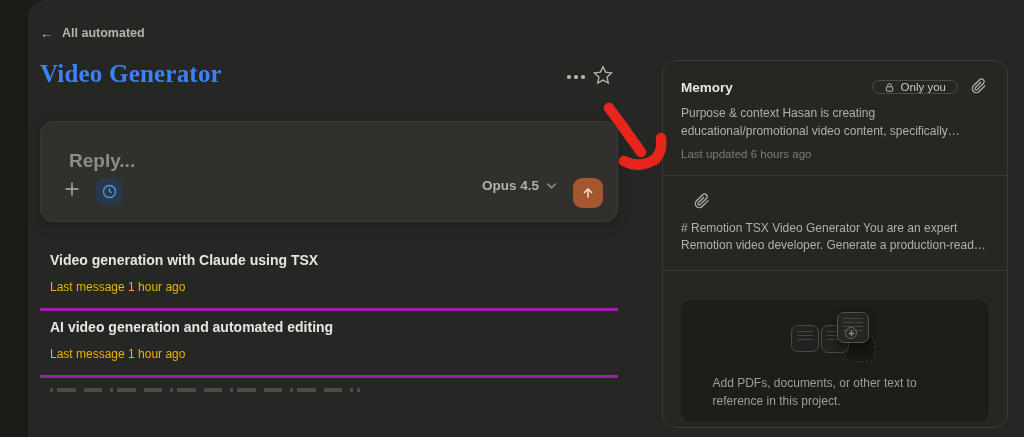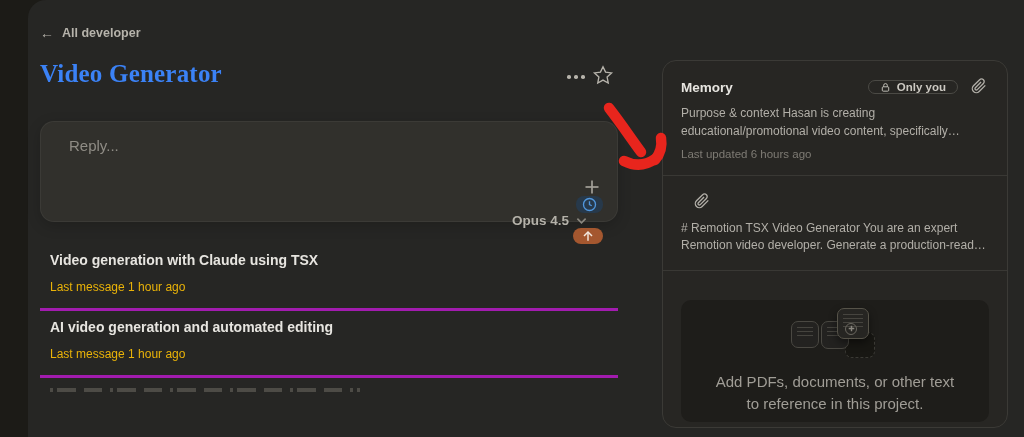--- a/index.html
+++ b/index.html
@@ -36,28 +36,28 @@
   .star-btn { position:absolute; left:592px; top:64px; width:22px; height:22px; cursor:pointer; }
   .star-btn svg { width:22px; height:22px; stroke:#b6b3ab; fill:none; stroke-width:1.5; }
 
   
   .composer {
     position:absolute; left:40px; top:121px; width:578px; height:101px;
     background:#31302c; border:1px solid rgba(255,255,255,0.05); border-radius:14px;
     box-shadow:0 4px 14px rgba(0,0,0,0.18);
   }
   .composer textarea {
-    position:absolute; left:28px; top:15px; width:520px; height:34px;
+    position:absolute; left:28px; top:28px; width:520px; height:34px;
     background:transparent; border:none; outline:none; resize:none;
-    font-family:"Liberation Sans", sans-serif; font-size:15px; color:#ded9d0;
+    font-family:"Liberation Sans", sans-serif; font-size:19px; color:#ded9d0;font-weight:bold;
   }
   .composer textarea::placeholder { color:#8f8c85; }
   .composer-row {
     position:absolute; left:20px; right:14px; bottom:13px; height:30px;
-    display:flex; align-items:flex-end;flex-direction:column;
+    display:flex; align-items:flex-start;
   }
   .plus-btn { width:22px; height:22px; cursor:pointer; display:flex; align-items:center; justify-content:center; }
   .plus-btn svg { width:18px; height:18px; stroke:#a3a099; stroke-width:1.7; }
   .clock-chip {
     width:27px; height:27px; margin-left:13px; border-radius:8px; background:#27394b;
     display:flex; align-items:center; justify-content:center; cursor:pointer;
   }
   .clock-chip svg { width:17px; height:17px; stroke:#5197dd; fill:none; stroke-width:1.9; }
   .row-spacer { flex:1; }
   .model-select {
@@ -87,21 +87,21 @@
     position:absolute; left:662px; top:60px; width:346px; height:368px;
     background:#272623; border:1px solid #3b3a36; border-radius:14px; overflow:hidden;
   }
   .card-section { padding:17px 18px 15px 18px; border-bottom:1px solid #393834; }
   .card-section:last-child { border-bottom:none; }
   .section-head { display:flex; align-items:center; }
   .section-title { font-size:13.5px; font-weight:700; color:#e7e5e0; flex:1; }
   .badge-pill {
     display:flex; align-items:center; gap:6px; padding:0 11px;
     border:1px solid #4b4a45; border-radius:999px; cursor:pointer;
-    color:#ccc9c2; font-size:11.5px; font-weight:700;
+    color:#ccc9c2; font-size:11.5px; font-weight:400;
   }
   .badge-pill svg { width:11px; height:11px; stroke:#ccc9c2; fill:none; stroke-width:2; }
   .paperclip-btn { margin-left:13px; width:18px; height:18px; cursor:pointer; }
   .paperclip-btn svg { width:16px; height:16px; stroke:#b1aea7; fill:none; stroke-width:2; }
   .section-body {
     margin-top:9px; font-size:12px; line-height:1.48; color:#b2afa8;
     display:-webkit-box; -webkit-line-clamp:2; -webkit-box-orient:vertical; overflow:hidden;
   }
   .section-updated { margin-top:7px; font-size:11.5px; color:#7e7b74; }
   .files-plus { width:18px; height:18px; cursor:pointer; }
@@ -117,36 +117,36 @@
   .doc-a { left:12px; top:13px; width:28px; height:27px; }
   .doc-b { left:42px; top:13px; width:28px; height:28px; }
   .doc-dashed { position:absolute; left:66px; top:24px; width:30px; height:26px;
     border-radius:7px; border:1.5px dashed #3b3a35; background:#181713; }
   .doc-front { left:58px; top:0; width:32px; height:31px; background:#262522;
     border-color:#565349; box-shadow:0 4px 8px rgba(0,0,0,.45); }
   .doc-front .doc-lines { height:13px; }
   .doc-plus { position:absolute; left:7px; bottom:3px; width:12px; height:12px;
     border:1px solid #6a675f; border-radius:50%; display:flex; align-items:center; justify-content:center; }
   .doc-plus svg { width:7px; height:7px; stroke:#8a877f; stroke-width:1.6; }
-  .files-hint { width:245px; text-align:center; font-size:15px; line-height:1.45; color:#a09d96; }
+  .files-hint { width:245px; text-align:left; font-size:12px; line-height:1.45; color:#a09d96; }
 
   
   .annotation-arrow { position:absolute; left:598px; top:100px; width:76px; height:76px;
     pointer-events:none; z-index:50; }
   .annotation-arrow path { fill:none; stroke:#e8251d; stroke-width:10.5; stroke-linecap:round; }
 </style>
 </head>
 <body>
 
 <div class="left-rail"></div>
 <div class="main-surface"></div>
 
 <div class="back-link">
   <span class="back-arrow">←</span>
-  <span>All developer</span>
+  <span>All automated</span>
 </div>
 
 <h1 class="page-title">Video Generator</h1>
 
 <div class="more-dots">
     <i></i>
     <i></i>
     <i></i>
   </div>
 <div class="star-btn">

